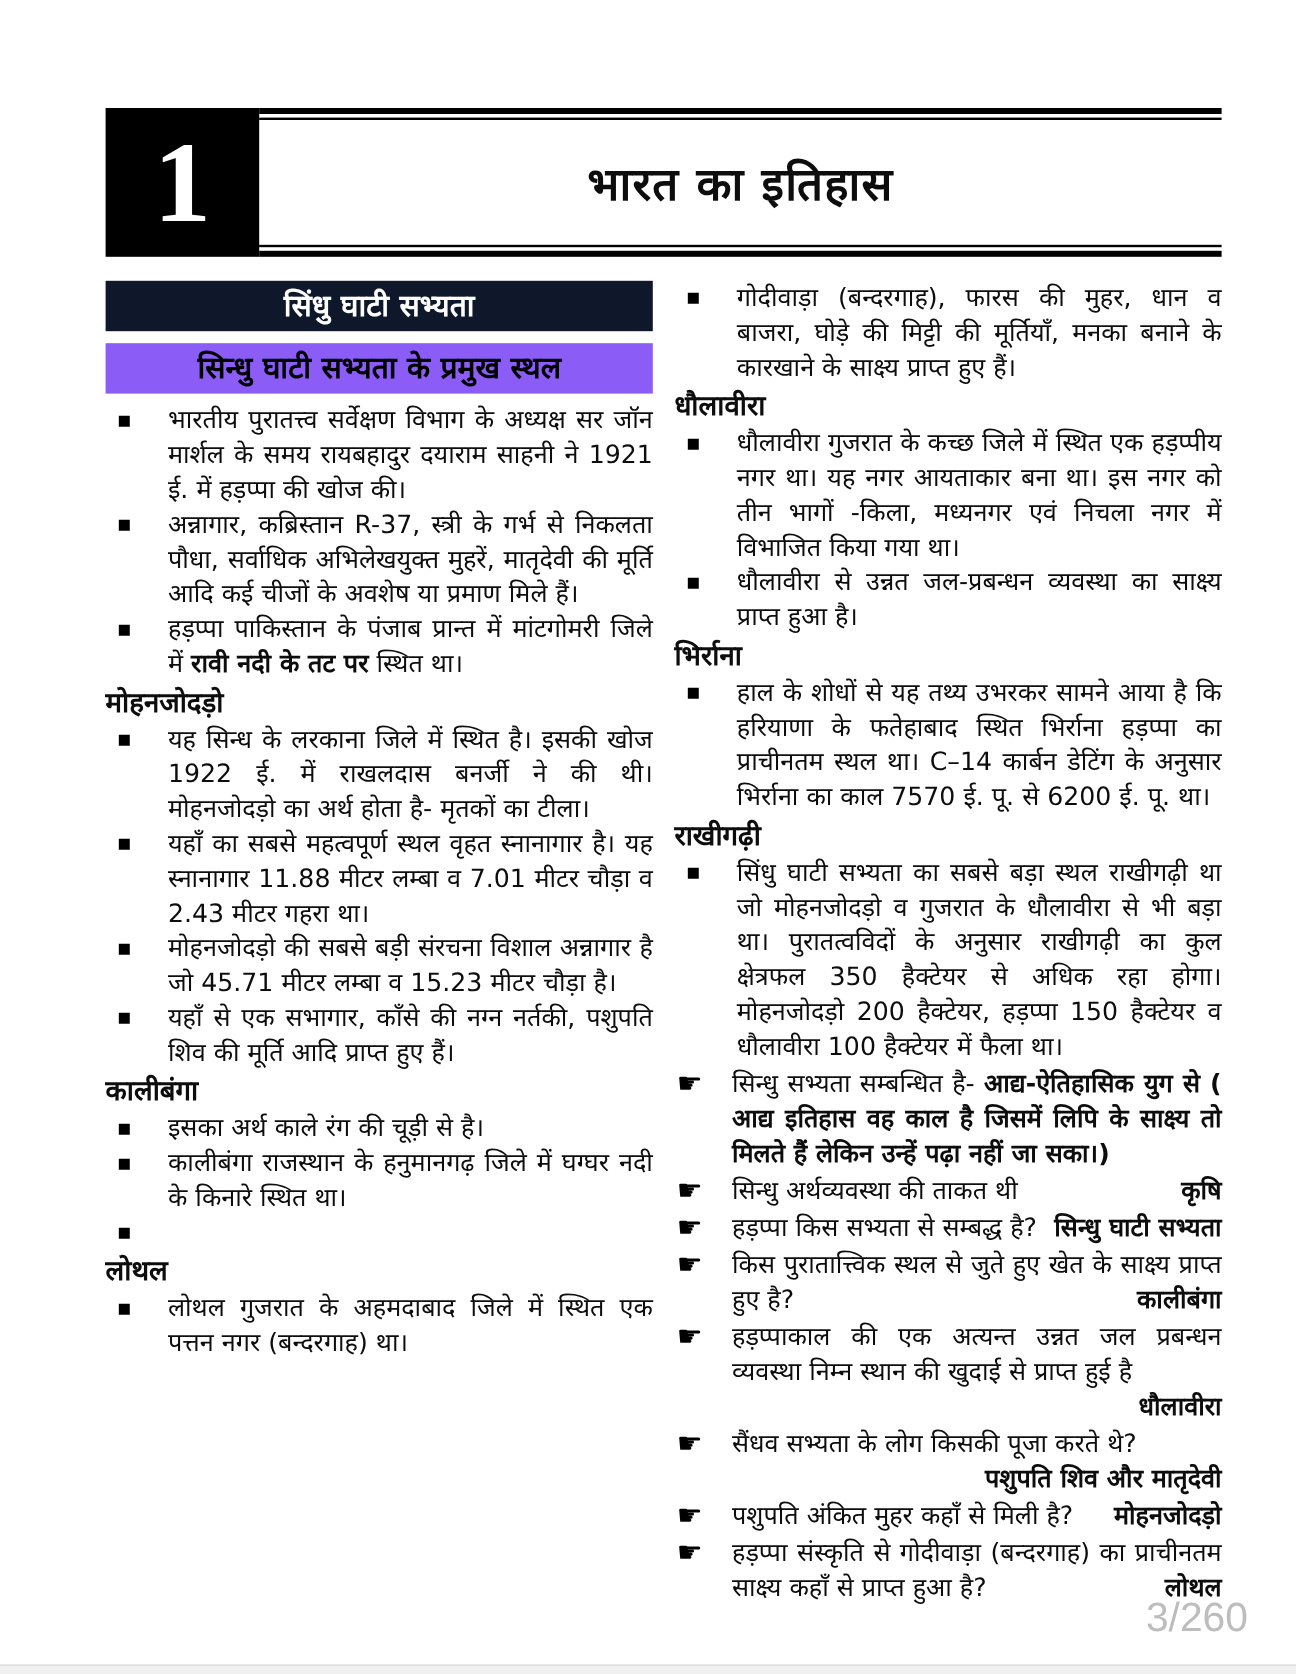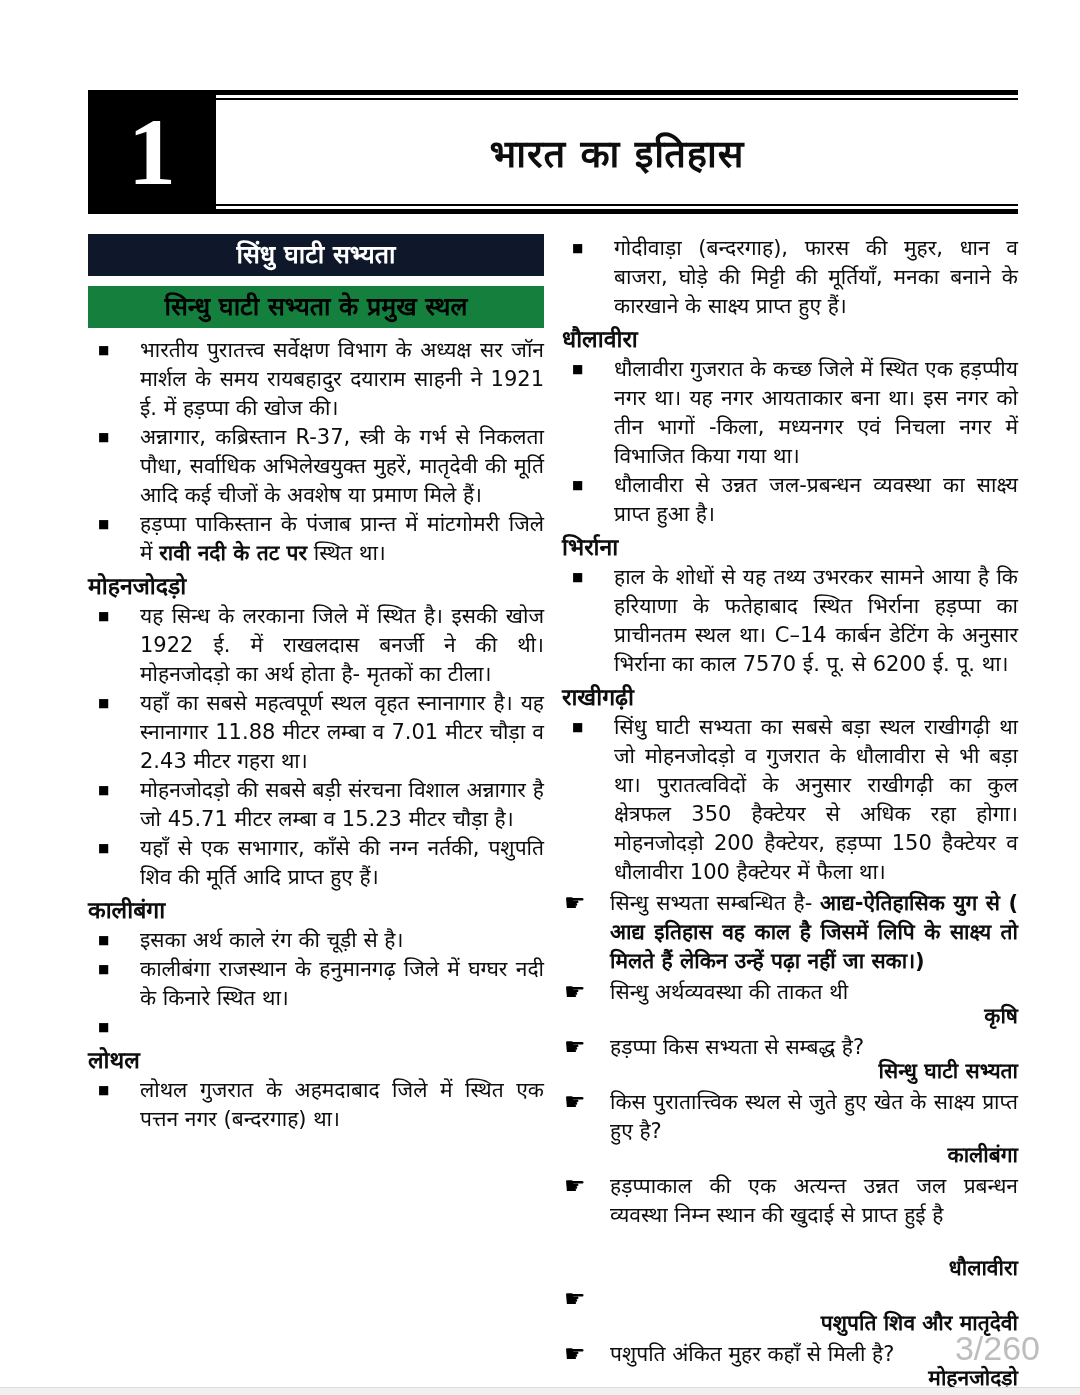--- a/index.html
+++ b/index.html
@@ -25,21 +25,21 @@
 
   
   .cols{display:flex;gap:18px;margin:0 62px 0 88px;align-items:flex-start;}
   .col{flex:1;min-width:0;}
 
   .sec-header{
     text-align:center;font-weight:bold;font-size:25px;line-height:1.2;
     padding:6px 4px;margin:0 0 8px 0;
   }
   .sec-header.black{background:#0f172a;color:#fff;}
-  .sec-header.gray{background:#15803d;color:#000;margin-top:10px;}
+  .sec-header.gray{background:#8b5cf6;color:#000;margin-top:10px;}
   .sec-header.facts-h{margin-top:14px;}
 
   .intro{
     margin:2px 0 0 0;font-size:21px;line-height:29px;text-align:justify;text-indent:52px;
   }
   .b{font-weight:bold;}
 
   .site-head{font-size:23px;font-weight:bold;line-height:32px;margin:2px 0 0 0;}
 
   .bullet-item{display:flex;margin:0;}
@@ -50,21 +50,21 @@
   .bullet-item .btext{flex:1;font-size:21px;line-height:29px;text-align:justify;}
 
   
   .fact{display:flex;margin:2px 0;}
   .fact .hand{
     flex:none;width:48px;padding-left:2px;box-sizing:border-box;
     font-size:24px;line-height:29px;color:#000;
   }
   .fact-text{flex:1;font-size:21px;line-height:29px;text-align:justify;}
   .fact-text::after{content:"";display:block;clear:both;}
-  .ans{float:right;font-weight:bold;padding-left:12px;margin-top:24px;}
+  .ans{float:right;font-weight:bold;padding-left:12px;}
 
   
   .page-indicator{
     position:absolute;right:40px;bottom:27px;
     font-size:34px;color:#bdbdbd;font-family:"Liberation Sans","DejaVu Sans",sans-serif;
   }
   .viewer-strip{
     position:absolute;left:0;bottom:0;width:100%;height:7px;
     background:#f0f0f0;border-top:1px solid #dcdcdc;
   }
@@ -183,21 +183,21 @@
           <div class="fact">
             <span class="hand">☛</span>
             <div class="fact-text"><span>किस पुरातात्त्विक स्थल से जुते हुए खेत के साक्ष्य प्राप्त हुए है?</span><span class="ans">कालीबंगा</span></div>
           </div>
           <div class="fact">
             <span class="hand">☛</span>
             <div class="fact-text"><span>हड़प्पाकाल की एक अत्यन्त उन्नत जल प्रबन्धन व्यवस्था निम्न स्थान की खुदाई से प्राप्त हुई है</span><span class="ans">धौलावीरा</span></div>
           </div>
           <div class="fact">
             <span class="hand">☛</span>
-            <div class="fact-text"><span class="ans">पशुपति शिव और मातृदेवी</span></div>
+            <div class="fact-text"><span>सैंधव सभ्यता के लोग किसकी पूजा करते थे?</span><span class="ans">पशुपति शिव और मातृदेवी</span></div>
           </div>
           <div class="fact">
             <span class="hand">☛</span>
             <div class="fact-text"><span>पशुपति अंकित मुहर कहाँ से मिली है?</span><span class="ans">मोहनजोदड़ो</span></div>
           </div>
           <div class="fact">
             <span class="hand">☛</span>
             <div class="fact-text"><span>हड़प्पा संस्कृति से गोदीवाड़ा (बन्दरगाह) का प्राचीनतम साक्ष्य कहाँ से प्राप्त हुआ है?</span><span class="ans">लोथल</span></div>
           </div>
         </div>

